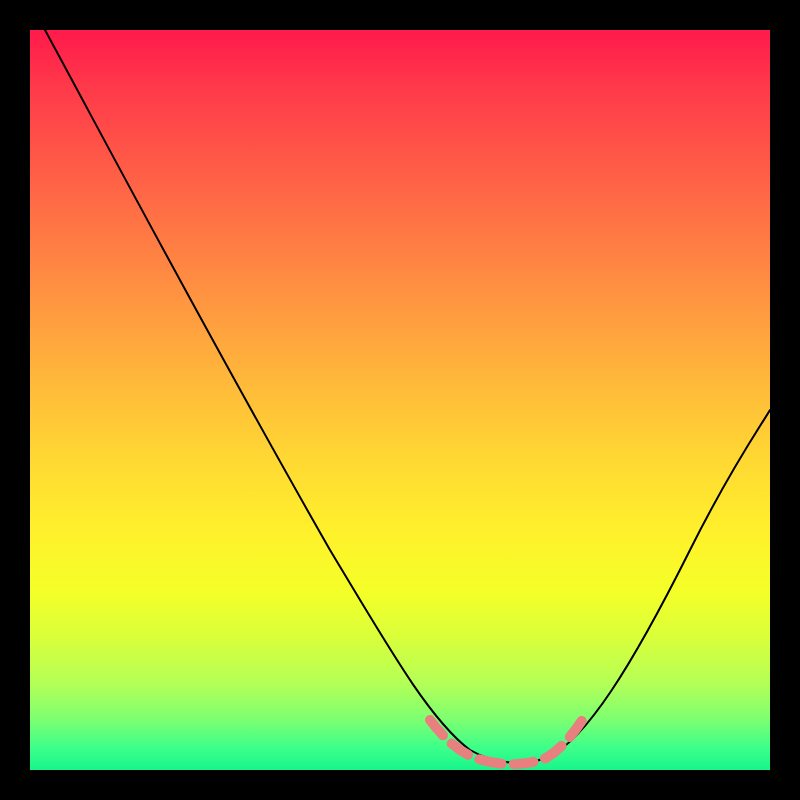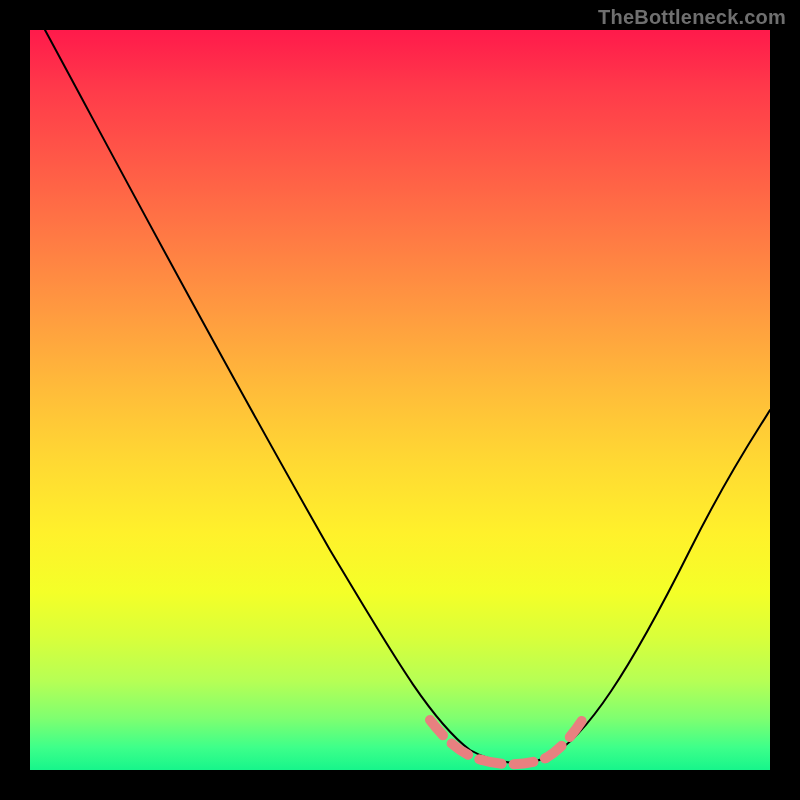--- a/index.html
+++ b/index.html
@@ -71,21 +71,20 @@
     stroke-width: 10;
     stroke-linecap: round;
     stroke-dasharray: 20 12;
   }
 </style>
 </head>
 <body>
 
 <div class="frame">
 
-  <div class="watermark">TheBottleneck.com</div>
 
   <div class="plot">
     <svg class="curve" viewBox="0 0 740 740" preserveAspectRatio="none">
 
       <path class="main" d="M 15 0
                C 80 120, 180 310, 300 520
                C 360 620, 400 690, 440 720
                C 468 736, 500 736, 520 726
                C 556 708, 600 640, 660 520
                C 700 440, 728 400, 740 380"></path>

